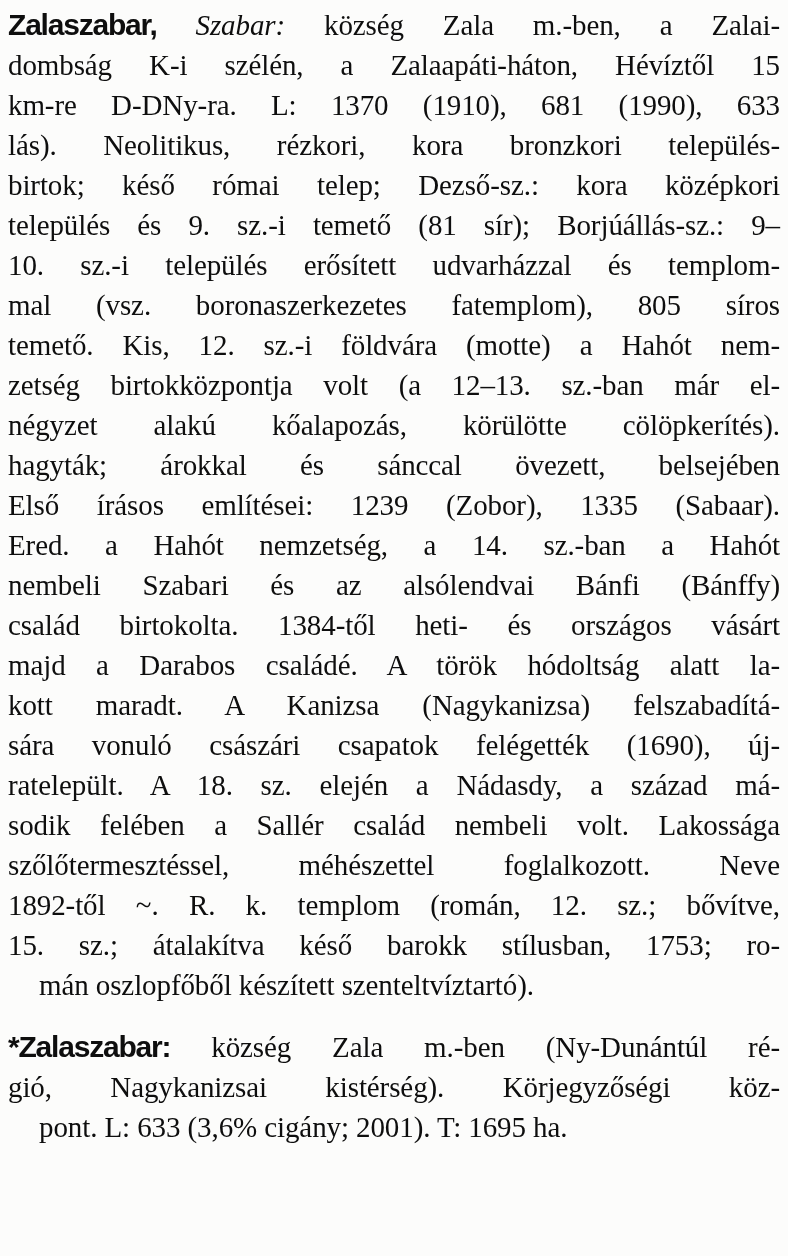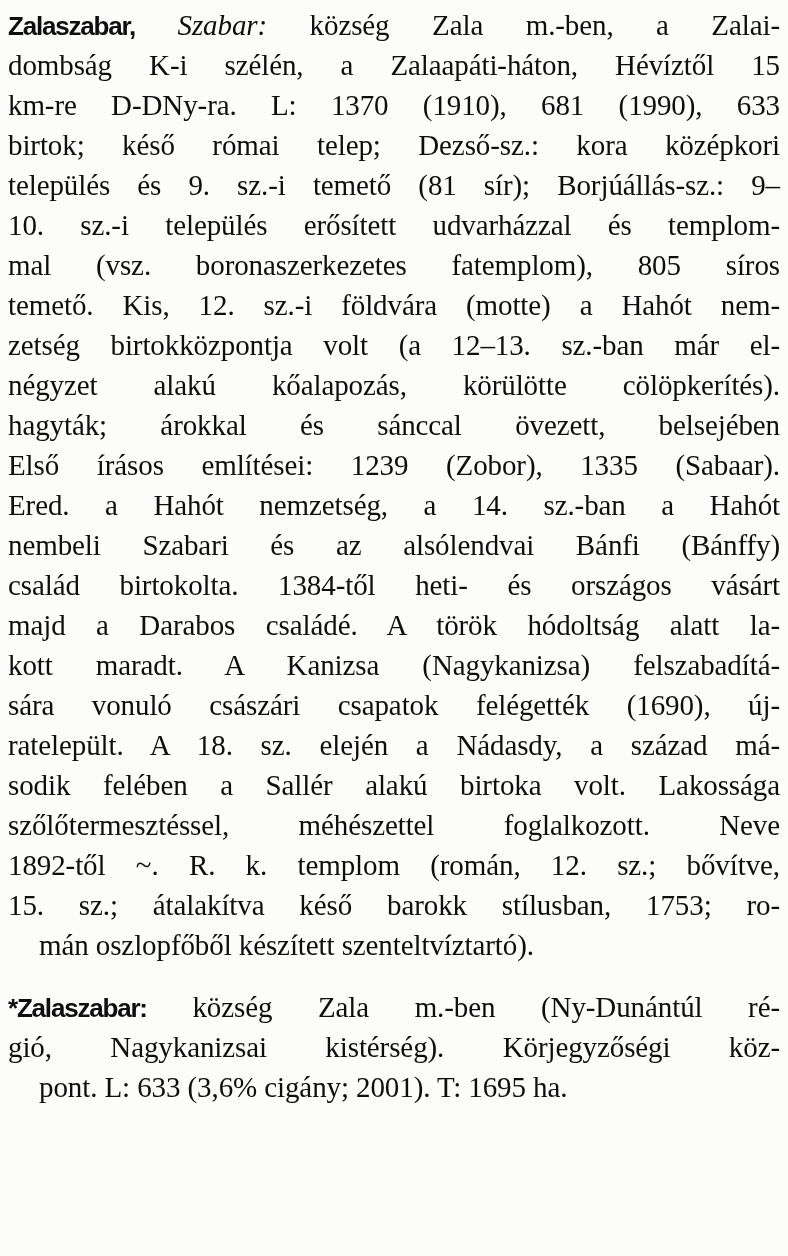--- a/index.html
+++ b/index.html
@@ -38,57 +38,58 @@
   }
   
   .lines .line:last-child {
     text-align-last: left;
     margin-left: 31px;
   }
   .headword {
     font-family: "Liberation Sans", sans-serif;
     font-weight: 700;
     letter-spacing: -1.2px;
-    font-size: 26px;
+    font-size: 30px;
   }
   .variant {
     font-style: italic;
   }
 </style>
 </head>
 <body>
 
 <div class="page">
 
   <div class="para para1">
     <div class="line">
       <span class="headword">Zalaszabar,</span>
       <span class="variant">Szabar:</span>
       <span class="rest">község Zala m.-ben, a Zalai-</span>
     </div>
     <div class="lines">
         <div class="line">dombság K-i szélén, a Zalaapáti-háton, Hévíztől 15</div>
         <div class="line">km-re D-DNy-ra. L: 1370 (1910), 681 (1990), 633</div>
+        <div class="line">lás). Neolitikus, rézkori, kora bronzkori település-</div>
         <div class="line">birtok; késő római telep; Dezső-sz.: kora középkori</div>
         <div class="line">település és 9. sz.-i temető (81 sír); Borjúállás-sz.: 9–</div>
         <div class="line">10. sz.-i település erősített udvarházzal és templom-</div>
         <div class="line">mal (vsz. boronaszerkezetes fatemplom), 805 síros</div>
         <div class="line">temető. Kis, 12. sz.-i földvára (motte) a Hahót nem-</div>
         <div class="line">zetség birtokközpontja volt (a 12–13. sz.-ban már el-</div>
         <div class="line">négyzet alakú kőalapozás, körülötte cölöpkerítés).</div>
         <div class="line">hagyták; árokkal és sánccal övezett, belsejében</div>
         <div class="line">Első írásos említései: 1239 (Zobor), 1335 (Sabaar).</div>
         <div class="line">Ered. a Hahót nemzetség, a 14. sz.-ban a Hahót</div>
         <div class="line">nembeli Szabari és az alsólendvai Bánfi (Bánffy)</div>
         <div class="line">család birtokolta. 1384-től heti- és országos vásárt</div>
         <div class="line">majd a Darabos családé. A török hódoltság alatt la-</div>
         <div class="line">kott maradt. A Kanizsa (Nagykanizsa) felszabadítá-</div>
         <div class="line">sára vonuló császári csapatok felégették (1690), új-</div>
         <div class="line">ratelepült. A 18. sz. elején a Nádasdy, a század má-</div>
-        <div class="line">sodik felében a Sallér alakú birtoka volt. Lakossága</div>
+        <div class="line">sodik felében a Sallér család nembeli volt. Lakossága</div>
         <div class="line">szőlőtermesztéssel, méhészettel foglalkozott. Neve</div>
         <div class="line">1892-től ~. R. k. templom (román, 12. sz.; bővítve,</div>
         <div class="line">15. sz.; átalakítva késő barokk stílusban, 1753; ro-</div>
         <div class="line">mán oszlopfőből készített szenteltvíztartó).</div>
       </div>
   </div>
 
   <div class="para para2">
     <div class="line">
       <span class="headword">*Zalaszabar:</span>

